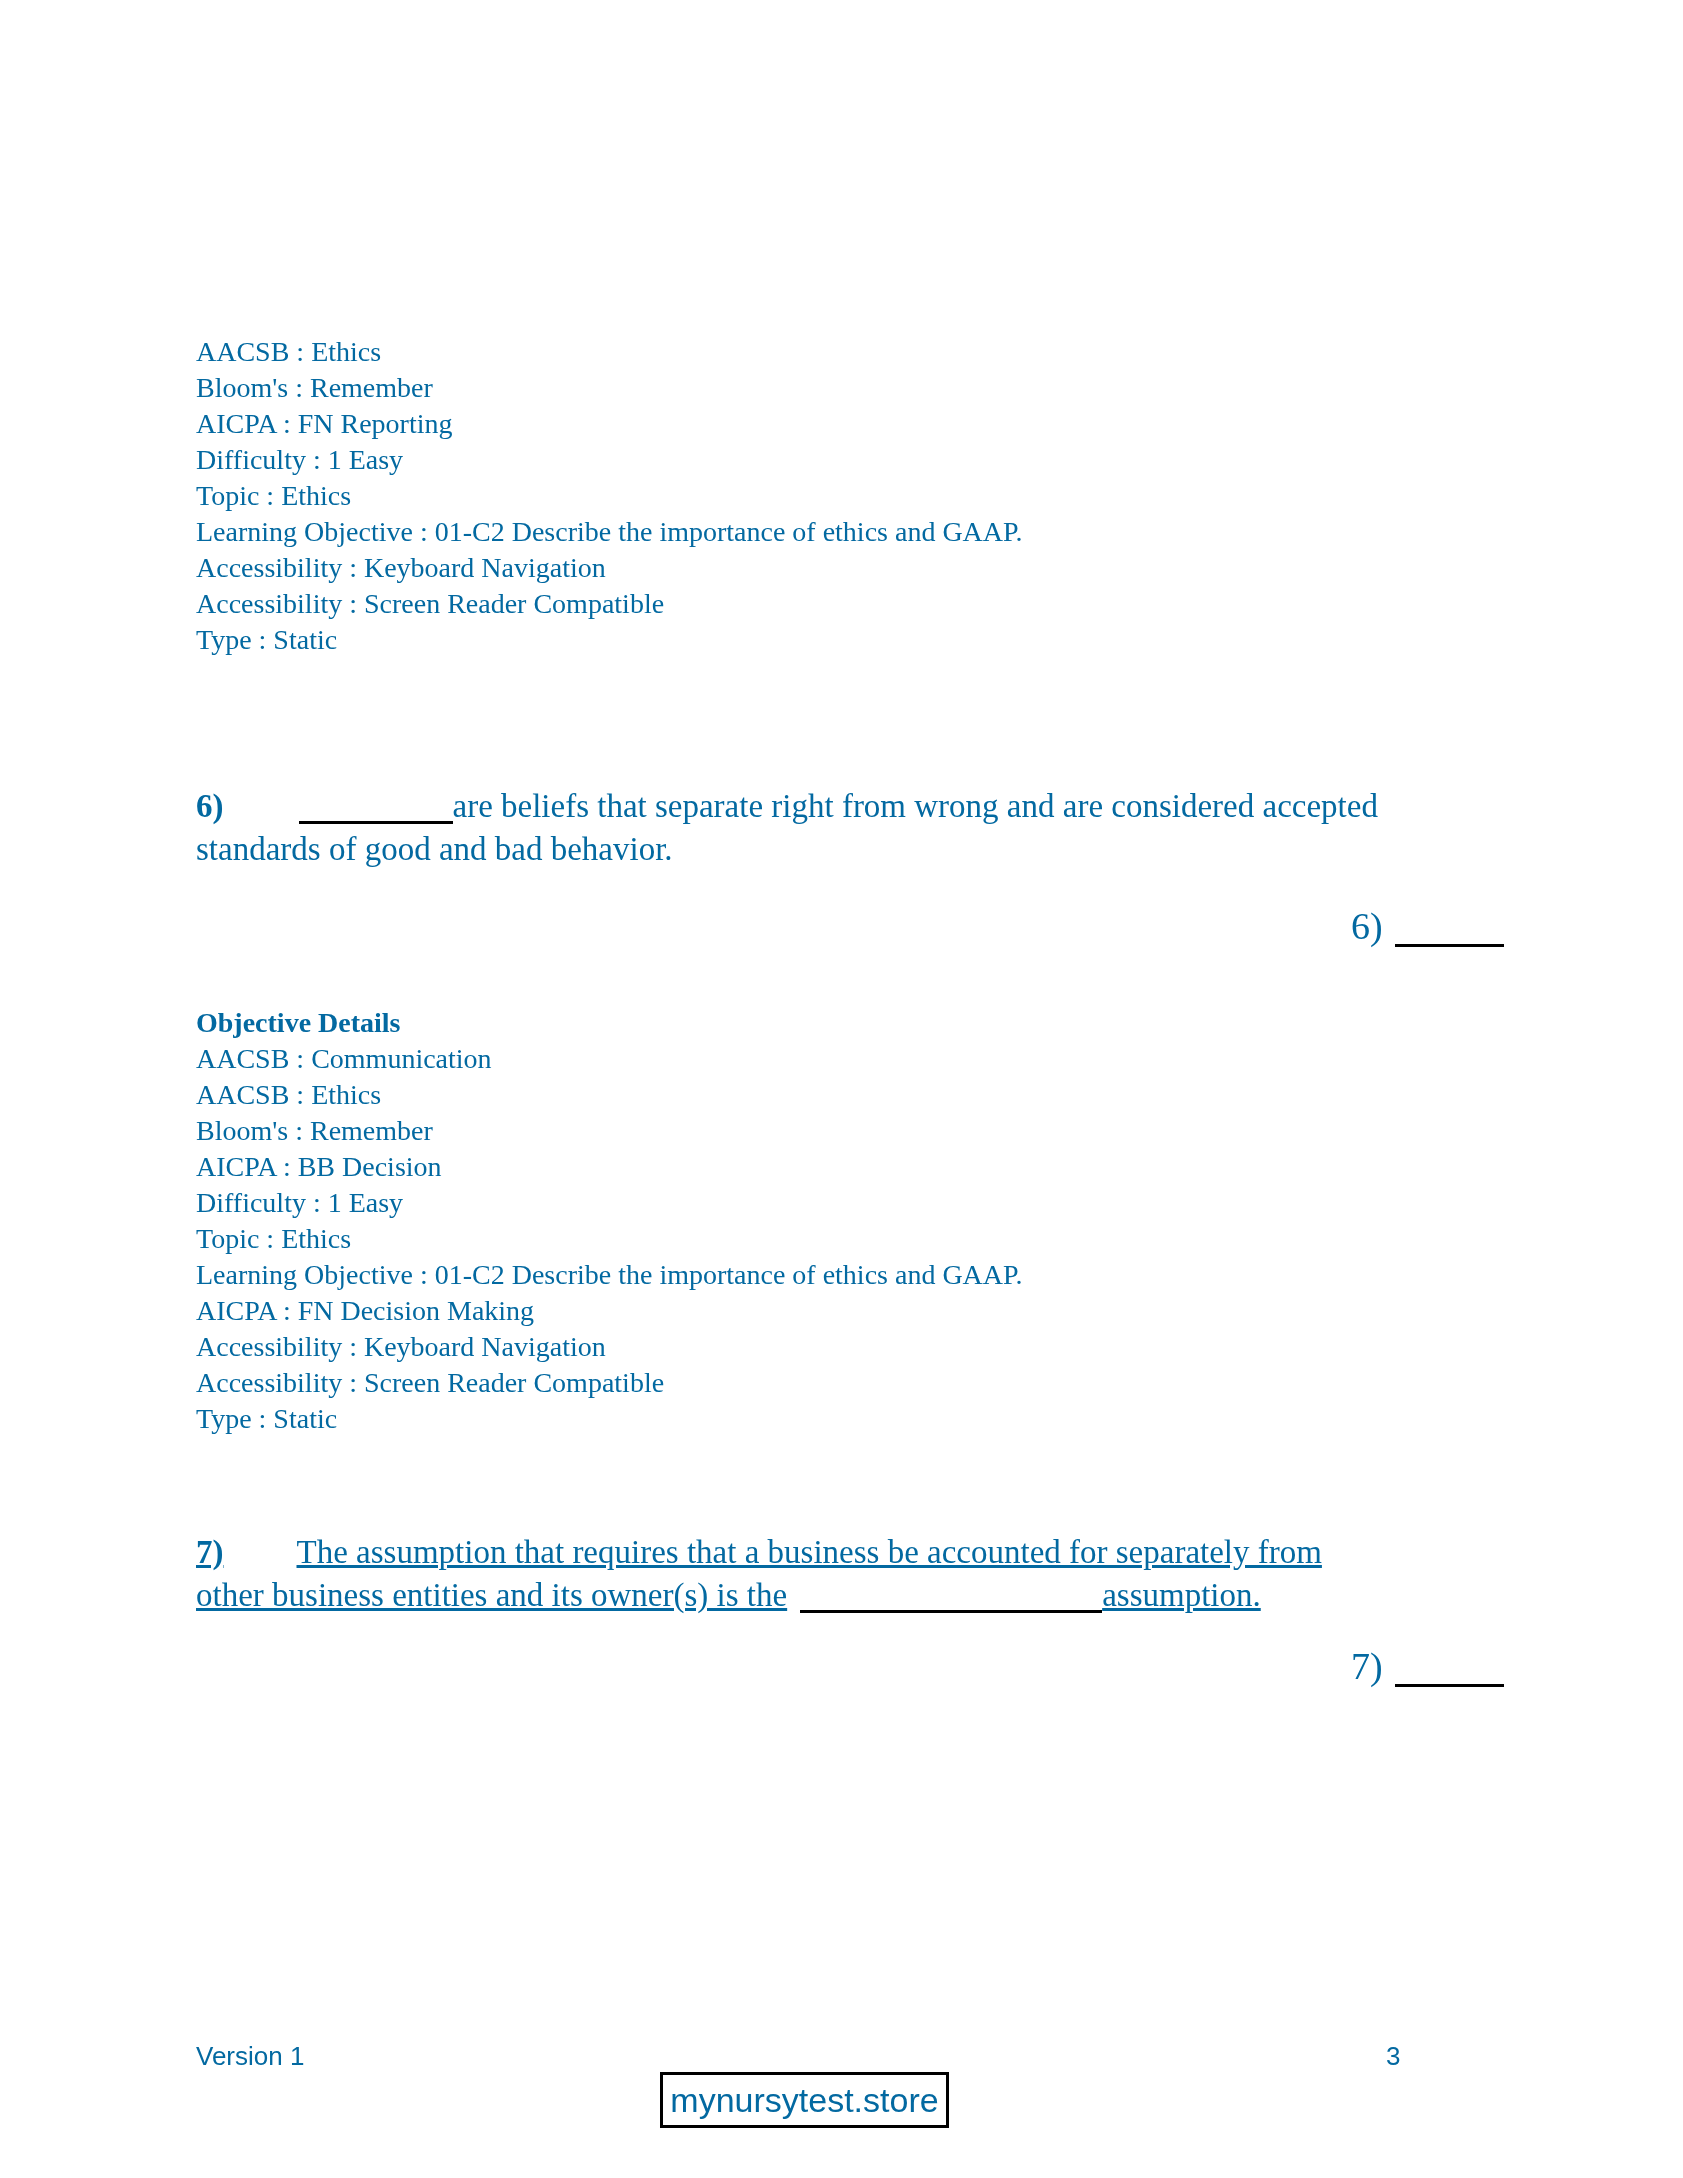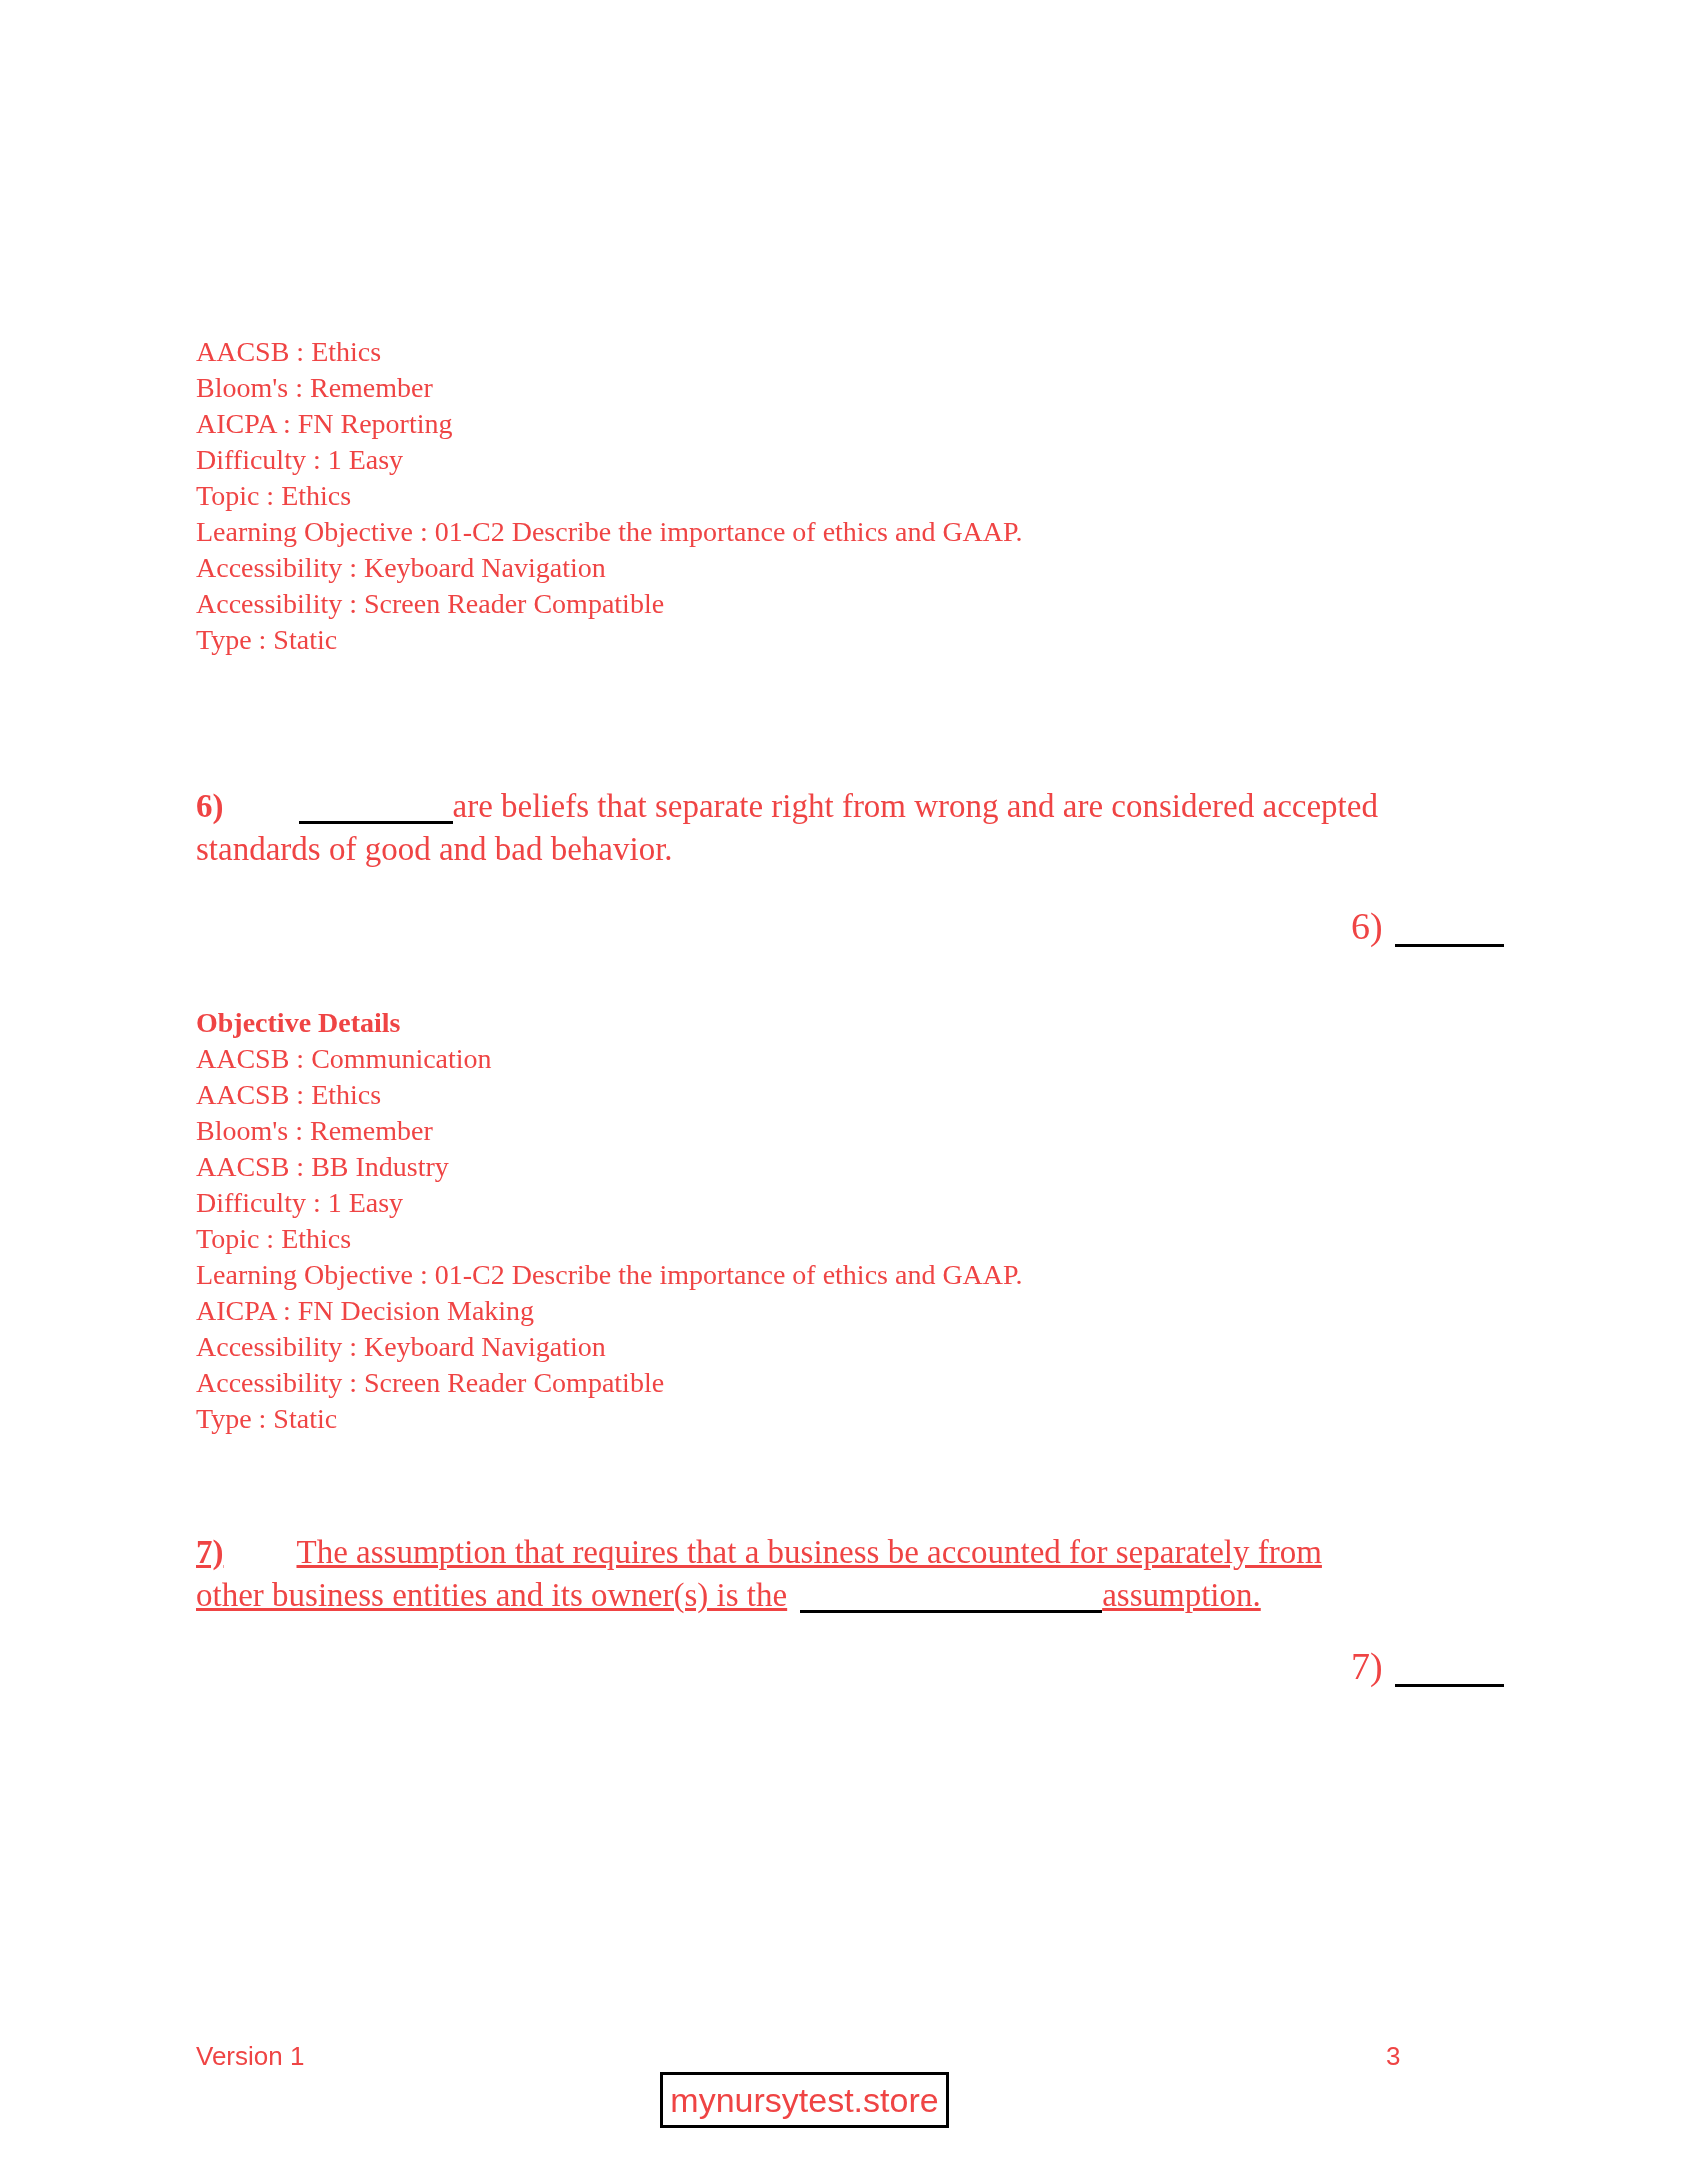--- a/index.html
+++ b/index.html
@@ -1,21 +1,21 @@
 <!DOCTYPE html>
 <html><head>
 <meta charset="utf-8">
 <style>
   html,body{margin:0;padding:0;background:#ffffff;}
   .page{
     position:relative;
     width:1683px;
     height:2178px;
     background:#ffffff;
-    color:#ef4444;
+    color:#0369a1;
     font-family:"Liberation Serif","DejaVu Serif",serif;
     overflow:hidden;
   }
   .abs{position:absolute;}
   
   .meta-block{
     left:196px;
     font-size:28px;
     line-height:36px;
     white-space:nowrap;
@@ -98,21 +98,21 @@
   <div class="abs answer-slot" style="top:904px;">
     <span>6)</span><span class="ans-blank"></span>
   </div>
 
   <div class="abs meta-block" style="top:1005px;">
     <div class="meta-heading">Objective Details</div>
     <div>
         <div>AACSB : Communication</div>
         <div>AACSB : Ethics</div>
         <div>Bloom's : Remember</div>
-        <div>AACSB : BB Industry</div>
+        <div>AICPA : BB Decision</div>
         <div>Difficulty : 1 Easy</div>
         <div>Topic : Ethics</div>
         <div>Learning Objective : 01-C2 Describe the importance of ethics and GAAP.</div>
         <div>AICPA : FN Decision Making</div>
         <div>Accessibility : Keyboard Navigation</div>
         <div>Accessibility : Screen Reader Compatible</div>
         <div>Type : Static</div>
       </div>
   </div>
 

